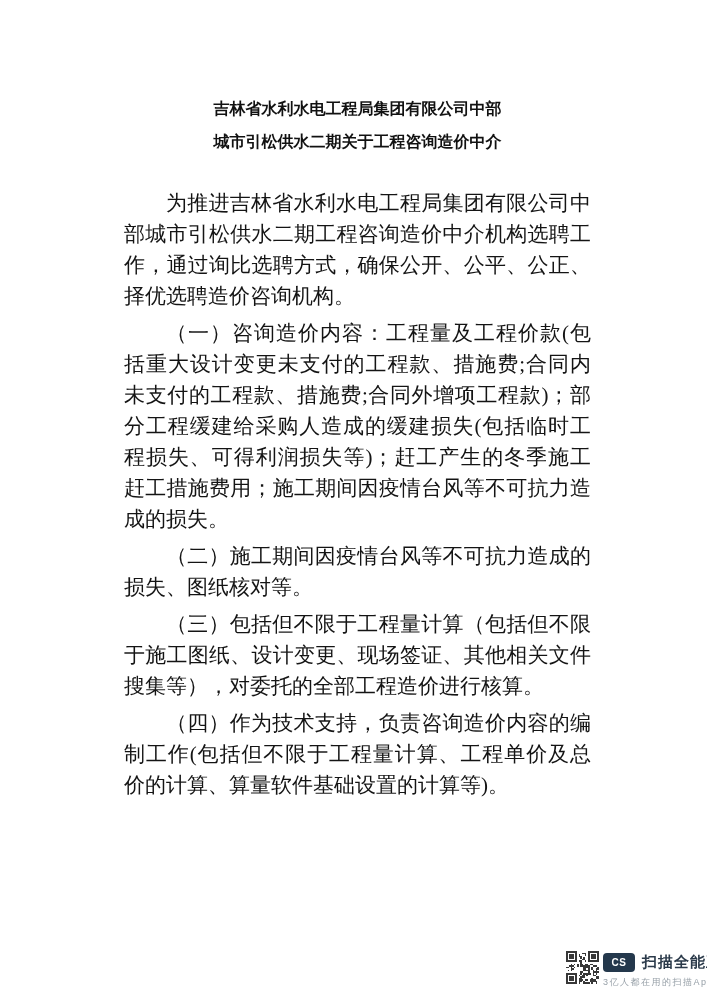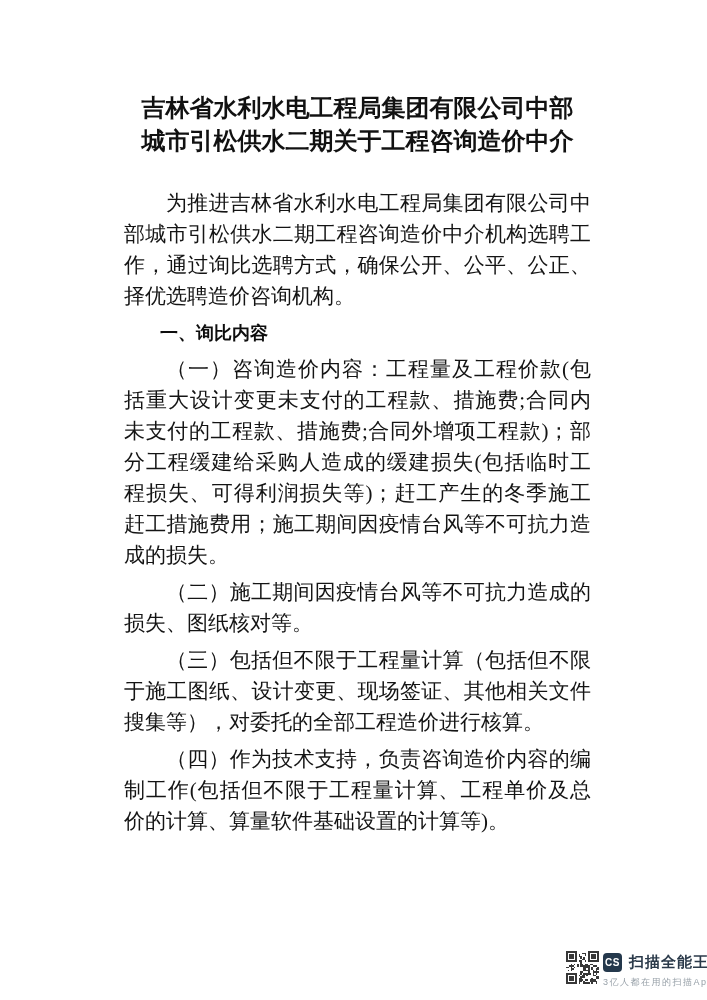--- a/index.html
+++ b/index.html
@@ -12,21 +12,21 @@
     color: #1a1a1a;
   }
   .content {
     box-sizing: border-box;
     padding: 92px 116px 0 124px;
   }
   .title {
     margin: 0 0 30px 0;
     font-family: "Liberation Serif", "DejaVu Serif", serif;
     font-weight: bold;
-    font-size: 24px;
+    font-size: 16px;
     line-height: 33px;
     text-align: center;
     color: #111111;
   }
   .title .tline { display: block; }
   p.body {
     margin: 0 0 6px 0;
     font-family: "Liberation Serif", "DejaVu Serif", serif;
     font-size: 21px;
     line-height: 31px;
@@ -58,21 +58,21 @@
   }
   .wm-row {
     display: flex;
     align-items: center;
     margin-top: 2px;
   }
   .cs-logo {
     display: inline-flex;
     align-items: center;
     justify-content: center;
-    width: 19px;
+    width: 32px;
     height: 19px;
     border-radius: 4px;
     background: #24384c;
     color: #ffffff;
     font-size: 10px;
     font-weight: bold;
     letter-spacing: 0.5px;
   }
   .wm-name {
     margin-left: 7px;
@@ -93,21 +93,20 @@
 </head>
 <body>
 
 <div class="page">
   <div class="content">
     <h1 class="title">
       <span class="tline">吉林省水利水电工程局集团有限公司中部</span>
       <span class="tline">城市引松供水二期关于工程咨询造价中介</span>
     </h1>
     <p class="body">为推进吉林省水利水电工程局集团有限公司中部城市引松供水二期工程咨询造价中介机构选聘工作，通过询比选聘方式，确保公开、公平、公正、择优选聘造价咨询机构。</p>
-    <p class="heading">一、询比内容</p>
     <p class="body">（一）咨询造价内容：工程量及工程价款(包括重大设计变更未支付的工程款、措施费;合同内未支付的工程款、措施费;合同外增项工程款)；部分工程缓建给采购人造成的缓建损失(包括临时工程损失、可得利润损失等)；赶工产生的冬季施工赶工措施费用；施工期间因疫情台风等不可抗力造成的损失。</p>
     <p class="body">（二）施工期间因疫情台风等不可抗力造成的损失、图纸核对等。</p>
     <p class="body">（三）包括但不限于工程量计算（包括但不限于施工图纸、设计变更、现场签证、其他相关文件搜集等），对委托的全部工程造价进行核算。</p>
     <p class="body">（四）作为技术支持，负责咨询造价内容的编制工作(包括但不限于工程量计算、工程单价及总价的计算、算量软件基础设置的计算等)。</p>
   </div>
 
   <div class="watermark">
     <div class="qr">
       <svg id="qr-svg" xmlns="http://www.w3.org/2000/svg" viewBox="0 0 21 21" width="33" height="33" shape-rendering="crispEdges">
           <path d="M0 0h1v1h-1zM1 0h1v1h-1zM2 0h1v1h-1zM3 0h1v1h-1zM4 0h1v1h-1zM5 0h1v1h-1zM6 0h1v1h-1zM0 1h1v1h-1zM6 1h1v1h-1zM0 2h1v1h-1zM2 2h1v1h-1zM3 2h1v1h-1zM4 2h1v1h-1zM6 2h1v1h-1zM0 3h1v1h-1zM2 3h1v1h-1zM3 3h1v1h-1zM4 3h1v1h-1zM6 3h1v1h-1zM0 4h1v1h-1zM2 4h1v1h-1zM3 4h1v1h-1zM4 4h1v1h-1zM6 4h1v1h-1zM0 5h1v1h-1zM6 5h1v1h-1zM0 6h1v1h-1zM1 6h1v1h-1zM2 6h1v1h-1zM3 6h1v1h-1zM4 6h1v1h-1zM5 6h1v1h-1zM6 6h1v1h-1zM14 0h1v1h-1zM15 0h1v1h-1zM16 0h1v1h-1zM17 0h1v1h-1zM18 0h1v1h-1zM19 0h1v1h-1zM20 0h1v1h-1zM14 1h1v1h-1zM20 1h1v1h-1zM14 2h1v1h-1zM16 2h1v1h-1zM17 2h1v1h-1zM18 2h1v1h-1zM20 2h1v1h-1zM14 3h1v1h-1zM16 3h1v1h-1zM17 3h1v1h-1zM18 3h1v1h-1zM20 3h1v1h-1zM14 4h1v1h-1zM16 4h1v1h-1zM17 4h1v1h-1zM18 4h1v1h-1zM20 4h1v1h-1zM14 5h1v1h-1zM20 5h1v1h-1zM14 6h1v1h-1zM15 6h1v1h-1zM16 6h1v1h-1zM17 6h1v1h-1zM18 6h1v1h-1zM19 6h1v1h-1zM20 6h1v1h-1zM0 14h1v1h-1zM1 14h1v1h-1zM2 14h1v1h-1zM3 14h1v1h-1zM4 14h1v1h-1zM5 14h1v1h-1zM6 14h1v1h-1zM0 15h1v1h-1zM6 15h1v1h-1zM0 16h1v1h-1zM2 16h1v1h-1zM3 16h1v1h-1zM4 16h1v1h-1zM6 16h1v1h-1zM0 17h1v1h-1zM2 17h1v1h-1zM3 17h1v1h-1zM4 17h1v1h-1zM6 17h1v1h-1zM0 18h1v1h-1zM2 18h1v1h-1zM3 18h1v1h-1zM4 18h1v1h-1zM6 18h1v1h-1zM0 19h1v1h-1zM6 19h1v1h-1zM0 20h1v1h-1zM1 20h1v1h-1zM2 20h1v1h-1zM3 20h1v1h-1zM4 20h1v1h-1zM5 20h1v1h-1zM6 20h1v1h-1zM10 1h1v1h-1zM11 1h1v1h-1zM12 1h1v1h-1zM8 2h1v1h-1zM12 2h1v1h-1zM8 3h1v1h-1zM9 3h1v1h-1zM9 4h1v1h-1zM11 4h1v1h-1zM10 5h1v1h-1zM11 5h1v1h-1zM8 6h1v1h-1zM9 6h1v1h-1zM12 6h1v1h-1zM9 7h1v1h-1zM3 8h1v1h-1zM5 8h1v1h-1zM7 8h1v1h-1zM9 8h1v1h-1zM10 8h1v1h-1zM12 8h1v1h-1zM13 8h1v1h-1zM15 8h1v1h-1zM16 8h1v1h-1zM2 9h1v1h-1zM3 9h1v1h-1zM4 9h1v1h-1zM7 9h1v1h-1zM9 9h1v1h-1zM10 9h1v1h-1zM11 9h1v1h-1zM12 9h1v1h-1zM13 9h1v1h-1zM14 9h1v1h-1zM17 9h1v1h-1zM18 9h1v1h-1zM19 9h1v1h-1zM0 10h1v1h-1zM1 10h1v1h-1zM3 10h1v1h-1zM5 10h1v1h-1zM11 10h1v1h-1zM12 10h1v1h-1zM13 10h1v1h-1zM14 10h1v1h-1zM16 10h1v1h-1zM20 10h1v1h-1zM3 11h1v1h-1zM4 11h1v1h-1zM11 11h1v1h-1zM12 11h1v1h-1zM14 11h1v1h-1zM16 11h1v1h-1zM19 11h1v1h-1zM20 11h1v1h-1zM1 12h1v1h-1zM3 12h1v1h-1zM11 12h1v1h-1zM12 12h1v1h-1zM13 12h1v1h-1zM14 12h1v1h-1zM17 12h1v1h-1zM19 12h1v1h-1zM9 13h1v1h-1zM10 13h1v1h-1zM14 13h1v1h-1zM17 13h1v1h-1zM18 13h1v1h-1zM19 13h1v1h-1zM20 13h1v1h-1zM9 14h1v1h-1zM11 14h1v1h-1zM12 14h1v1h-1zM13 14h1v1h-1zM14 14h1v1h-1zM15 14h1v1h-1zM17 14h1v1h-1zM19 14h1v1h-1zM8 15h1v1h-1zM10 15h1v1h-1zM11 15h1v1h-1zM13 15h1v1h-1zM17 15h1v1h-1zM18 15h1v1h-1zM9 16h1v1h-1zM10 16h1v1h-1zM11 16h1v1h-1zM19 16h1v1h-1zM20 16h1v1h-1zM8 17h1v1h-1zM9 17h1v1h-1zM16 17h1v1h-1zM19 17h1v1h-1zM20 17h1v1h-1zM8 18h1v1h-1zM9 18h1v1h-1zM10 18h1v1h-1zM12 18h1v1h-1zM13 18h1v1h-1zM15 18h1v1h-1zM16 18h1v1h-1zM17 18h1v1h-1zM18 18h1v1h-1zM8 19h1v1h-1zM9 19h1v1h-1zM11 19h1v1h-1zM15 19h1v1h-1zM16 19h1v1h-1zM17 19h1v1h-1zM18 19h1v1h-1zM19 19h1v1h-1zM8 20h1v1h-1zM11 20h1v1h-1zM12 20h1v1h-1zM13 20h1v1h-1zM14 20h1v1h-1zM16 20h1v1h-1zM19 20h1v1h-1z" fill="#383838"></path>

